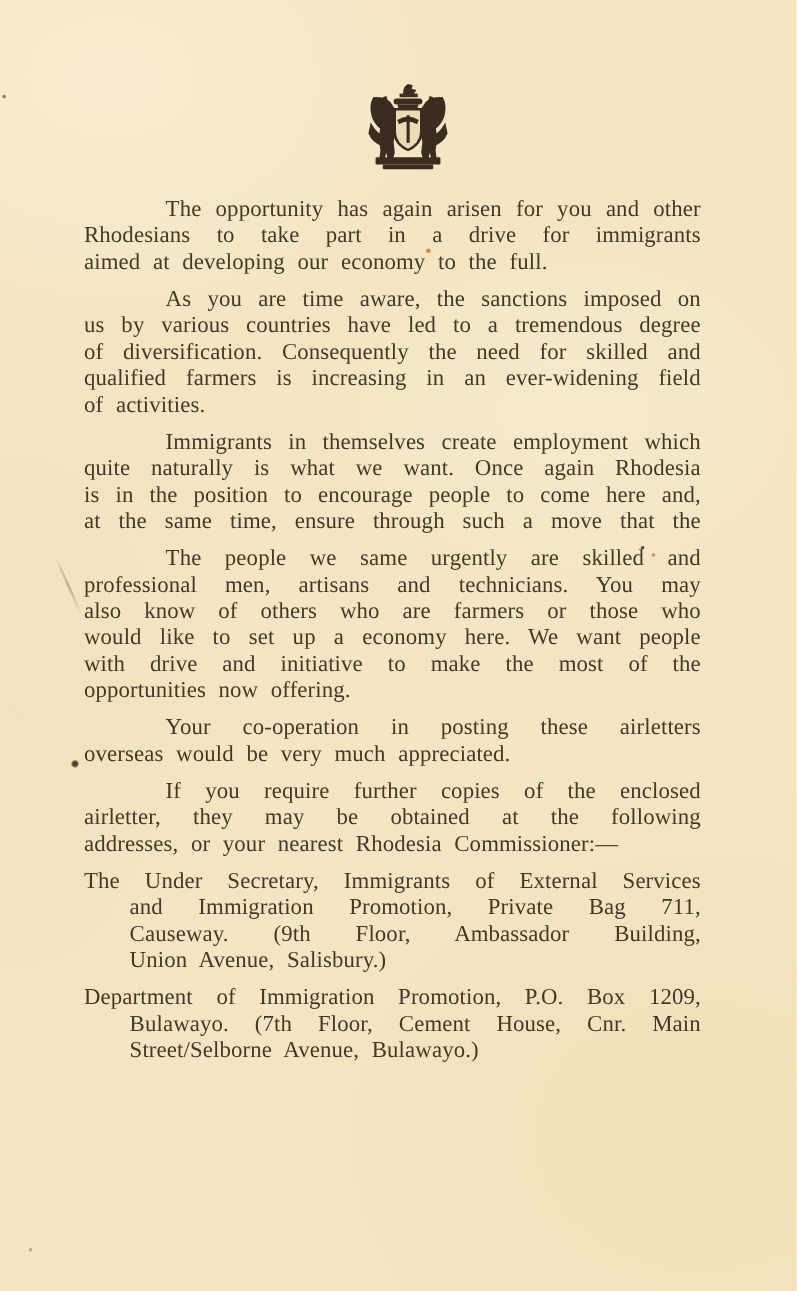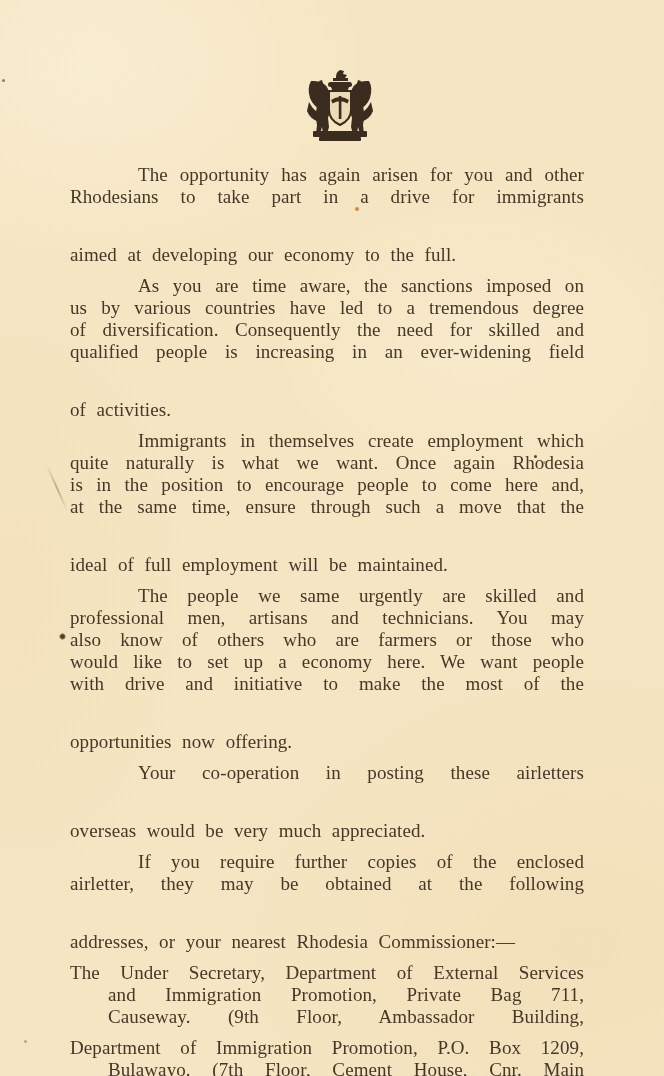--- a/index.html
+++ b/index.html
@@ -34,21 +34,21 @@
     letter-spacing: 0.1px;
   }
   .para, .addr { margin: 0 0 9px 0; }
   .line {
     text-align: justify;
     text-align-last: justify;
     word-spacing: 0.08em;
     white-space: nowrap;
   }
   .line.first { text-indent: 68px; }
-  .line.end { text-align-last: left; word-spacing: 0.3em; margin-top: 36px; }
+  .line.end { text-align-last: left; word-spacing: 0.3em; }
   .addr .line.cont { padding-left: 38px; }
   .speck { position: absolute; border-radius: 50%; }
   #speck-1 { left: 2px;  top: 79px;  width: 3px; height: 3px; background: #8d7c5c; }
   #speck-2 { left: 59px; top: 633px; width: 7px; height: 7px;
              background: radial-gradient(circle, #4e3e2a 35%, rgba(78,62,42,0) 75%); }
   #speck-3 { left: 355px; top: 207px; width: 4px; height: 4px; background: #c77c33; opacity: .85; filter: blur(.4px); }
   #speck-4 { left: 534px; top: 455px; width: 3px; height: 3px; background: #55432c; }
   #speck-5 { left: 543px; top: 461px; width: 3px; height: 3px; background: #c77c33; opacity: .8; }
   #speck-6 { left: 24px; top: 1040px; width: 3px; height: 3px; background: #baa67d; }
   .crease {
@@ -96,30 +96,29 @@
     <div class="para">
       <div class="line first">The opportunity has again arisen for you and other</div>
       <div class="line">Rhodesians to take part in a drive for immigrants</div>
       <div class="line end">aimed at developing our economy to the full.</div>
     </div>
 
     <div class="para">
       <div class="line first">As you are time aware, the sanctions imposed on</div>
       <div class="line">us by various countries have led to a tremendous degree</div>
       <div class="line">of diversification. Consequently the need for skilled and</div>
-      <div class="line">qualified people is increasing in an ever-widening field</div>
+      <div class="line">qualified farmers is increasing in an ever-widening field</div>
       <div class="line end">of activities.</div>
     </div>
 
     <div class="para">
       <div class="line first">Immigrants in themselves create employment which</div>
       <div class="line">quite naturally is what we want. Once again Rhodesia</div>
       <div class="line">is in the position to encourage people to come here and,</div>
       <div class="line">at the same time, ensure through such a move that the</div>
-      <div class="line end">ideal of full employment will be maintained.</div>
     </div>
 
     <div class="para">
       <div class="line first">The people we same urgently are skilled and</div>
       <div class="line">professional men, artisans and technicians. You may</div>
       <div class="line">also know of others who are farmers or those who</div>
       <div class="line">would like to set up a economy here. We want people</div>
       <div class="line">with drive and initiative to make the most of the</div>
       <div class="line end">opportunities now offering.</div>
     </div>
@@ -130,23 +129,24 @@
       <div class="line end">overseas would be very much appreciated.</div>
     </div>
 
     <div class="para">
       <div class="line first">If you require further copies of the enclosed</div>
       <div class="line">airletter, they may be obtained at the following</div>
       <div class="line end">addresses, or your nearest Rhodesia Commissioner:—</div>
     </div>
 
     <div class="addr">
-      <div class="line">The Under Secretary, Department of External Services</div>
+      <div class="line">The Under Secretary, Immigrants of External Services</div>
       <div class="line cont">and Immigration Promotion, Private Bag 711,</div>
       <div class="line cont">Causeway. (9th Floor, Ambassador Building,</div>
+      <div class="line cont end">Union Avenue, Salisbury.)</div>
     </div>
 
     <div class="addr">
       <div class="line">Department of Immigration Promotion, P.O. Box 1209,</div>
       <div class="line cont">Bulawayo. (7th Floor, Cement House, Cnr. Main</div>
       <div class="line cont end">Street/Selborne Avenue, Bulawayo.)</div>
     </div>
 
   </div>
 

